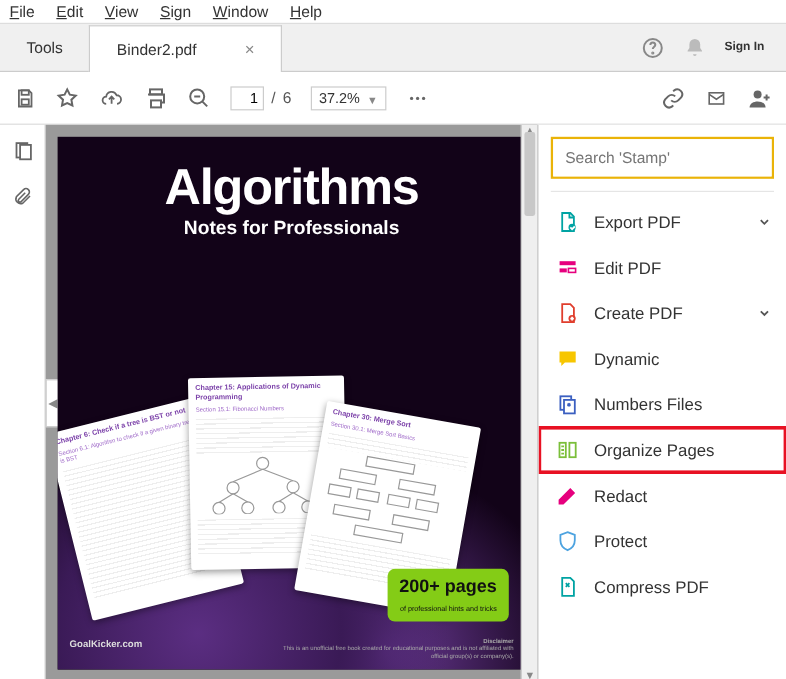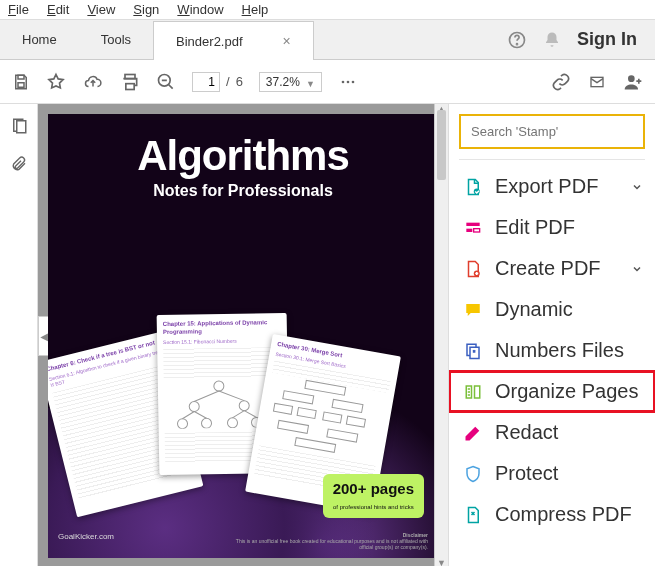--- a/index.html
+++ b/index.html
@@ -30,72 +30,71 @@
 .page .title{text-align:center;font-size:42px;font-weight:900;margin-top:18px;letter-spacing:-1px}
 .page .sub{text-align:center;font-size:16px;margin-top:2px;font-weight:600}
 .cards{position:absolute;top:200px;left:0;right:0;height:180px}
 .card{position:absolute;background:#fff;width:130px;height:160px;border-radius:2px;box-shadow:0 2px 6px rgba(0,0,0,.4);padding:6px;font-size:5px;color:#333;line-height:1.3}
 .card h4{font-size:6px;color:#7a3fa8;margin-bottom:2px}
 .card .sec{font-size:5px;color:#a06bc9;margin-bottom:3px}
 .c1{left:8px;top:30px;transform:rotate(-14deg)}
 .c2{left:110px;top:0;transform:rotate(-1deg)}
 .c3{left:210px;top:30px;transform:rotate(10deg)}
 .lines{background:repeating-linear-gradient(#eee,#eee 1px,transparent 1px,transparent 4px);margin-top:4px}
-.badge{position:absolute;bottom:40px;right:14px;background:#bef264;color:#111;border-radius:6px;padding:6px 10px;text-align:center}
+.badge{position:absolute;bottom:40px;right:14px;background:#84cc16;color:#111;border-radius:6px;padding:6px 10px;text-align:right}
 .badge b{font-size:15px;display:block}
 .badge small{font-size:6px}
 .foot{position:absolute;bottom:8px;left:10px;right:10px;display:flex;justify-content:space-between;font-size:8px;color:#ddd}
 .foot .disc{font-size:5px;max-width:200px;text-align:right;color:#aaa}
 .purple{position:absolute;bottom:0;left:0;right:0;height:150px;background:radial-gradient(circle at 30% 80%,#5b2e82 0,#3a1a56 40%,transparent 70%),radial-gradient(circle at 70% 90%,#6b3a96 0,transparent 50%)}
 .sidepanel{width:207px;border-left:1px solid #ddd;background:#fff;overflow:hidden}
 .search{margin:10px;border:2px solid #eab308}
 .search input{border:none;padding:8px 10px;width:100%;font-size:13px;color:#888;outline:none}
 .tools{padding:2px 0}
-.tool{display:flex;align-items:center;gap:12px;padding:9px 14px;font-size:20px;color:#333;position:relative}
+.tool{display:flex;align-items:center;gap:12px;padding:9px 14px;font-size:14px;color:#333;position:relative}
 .tool .ticon{width:20px;height:20px;display:flex;align-items:center;justify-content:center}
 .tool .chev{position:absolute;right:12px;color:#555}
 .tool.hl{outline:3px solid #e81123;outline-offset:-2px}
 hr.div{border:none;border-top:1px solid #e5e5e5;margin:4px 10px}
 svg{display:block}
 </style>
 </head>
 <body>
 
 <div class="menubar">
   <span><u>F</u><span></span>ile</span>
   <span><u>E</u>dit</span>
   <span><u>V</u>iew</span>
   <span><u>S</u>ign</span>
   <span><u>W</u>indow</span>
   <span><u>H</u>elp</span>
 </div>
 
 <div class="tabbar">
-  <div class="tab">Home</div>
   <div class="tab">Tools</div>
   <div class="tab doc">
     <span>Binder2.pdf</span>
     <span class="close">×</span>
   </div>
   <div class="spacer"></div>
   <div class="right">
     <span class="icon">
         <svg width="20" height="20" viewBox="0 0 24 24" fill="none" stroke="#888" stroke-width="2">
           <circle cx="12" cy="12" r="9"></circle>
           <path d="M9.5 9a2.5 2.5 0 115 0c0 1.5-2.5 2-2.5 4"></path>
           <circle cx="12" cy="17" r=".6" fill="#888"></circle>
         </svg>
       </span>
     <span class="icon">
         <svg width="18" height="18" viewBox="0 0 24 24" fill="#bbb">
           <path d="M12 2a6 6 0 00-6 6v4l-2 3v1h16v-1l-2-3V8a6 6 0 00-6-6z"></path>
           <path d="M10 19a2 2 0 104 0"></path>
         </svg>
       </span>
-    <span style="font-weight:600;font-size:18px">Sign In</span>
+    <span style="font-weight:600;font-size:10px">Sign In</span>
   </div>
 </div>
 
 <div class="toolbar">
   <span class="icon">
       <svg width="18" height="18" viewBox="0 0 24 24" fill="none" stroke="#666" stroke-width="2">
         <path d="M5 3h11l3 3v15H5z"></path>
         <rect x="8" y="3" width="8" height="5"></rect>
         <rect x="8" y="13" width="8" height="6"></rect>
       </svg>
@@ -222,21 +221,21 @@
               <rect x="35" y="60" width="40" height="8"></rect>
             </svg>
             <div class="lines" style="height:30px"></div>
           </div>
       </div>
       <div class="badge">
         <b>200+ pages</b>
         <small>of professional hints and tricks</small>
       </div>
       <div class="foot">
-        <span style="font-weight:400">GoalKicker.com</span>
+        <span style="font-weight:700">GoalKicker.com</span>
         <span class="disc"><b>Disclaimer</b><br><span>This is an unofficial free book created for educational purposes and is not affiliated with official group(s) or company(s).</span></span>
       </div>
     </div>
     <div class="scroll">
       <div class="arr" style="top:0">▲</div>
       <div class="thumb"></div>
       <div class="arr" style="bottom:0">▼</div>
     </div>
   </div>
 

